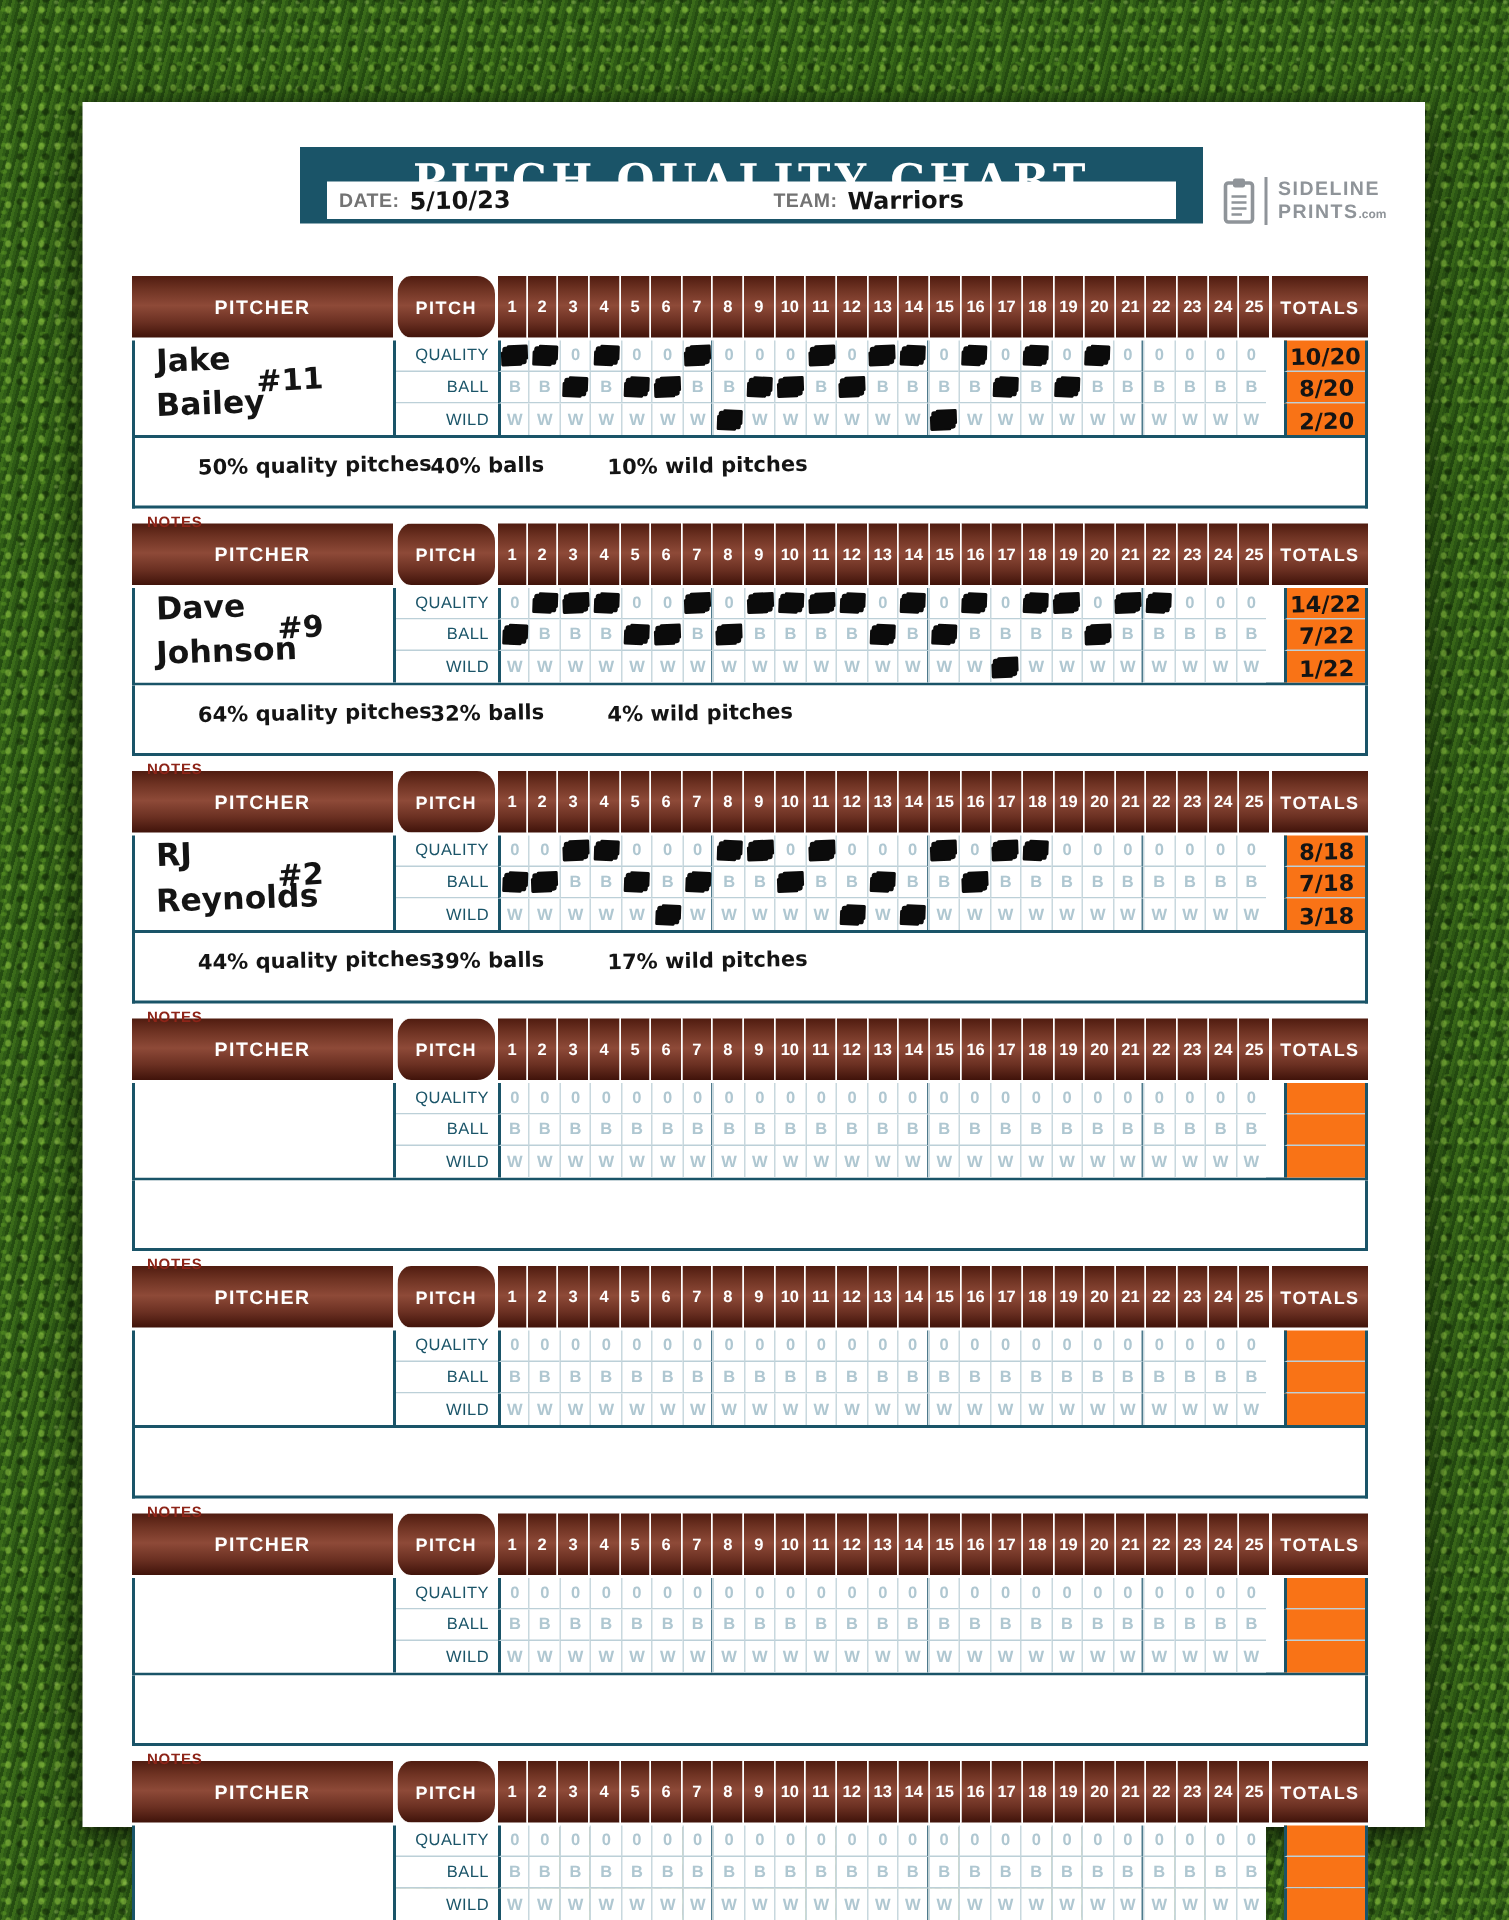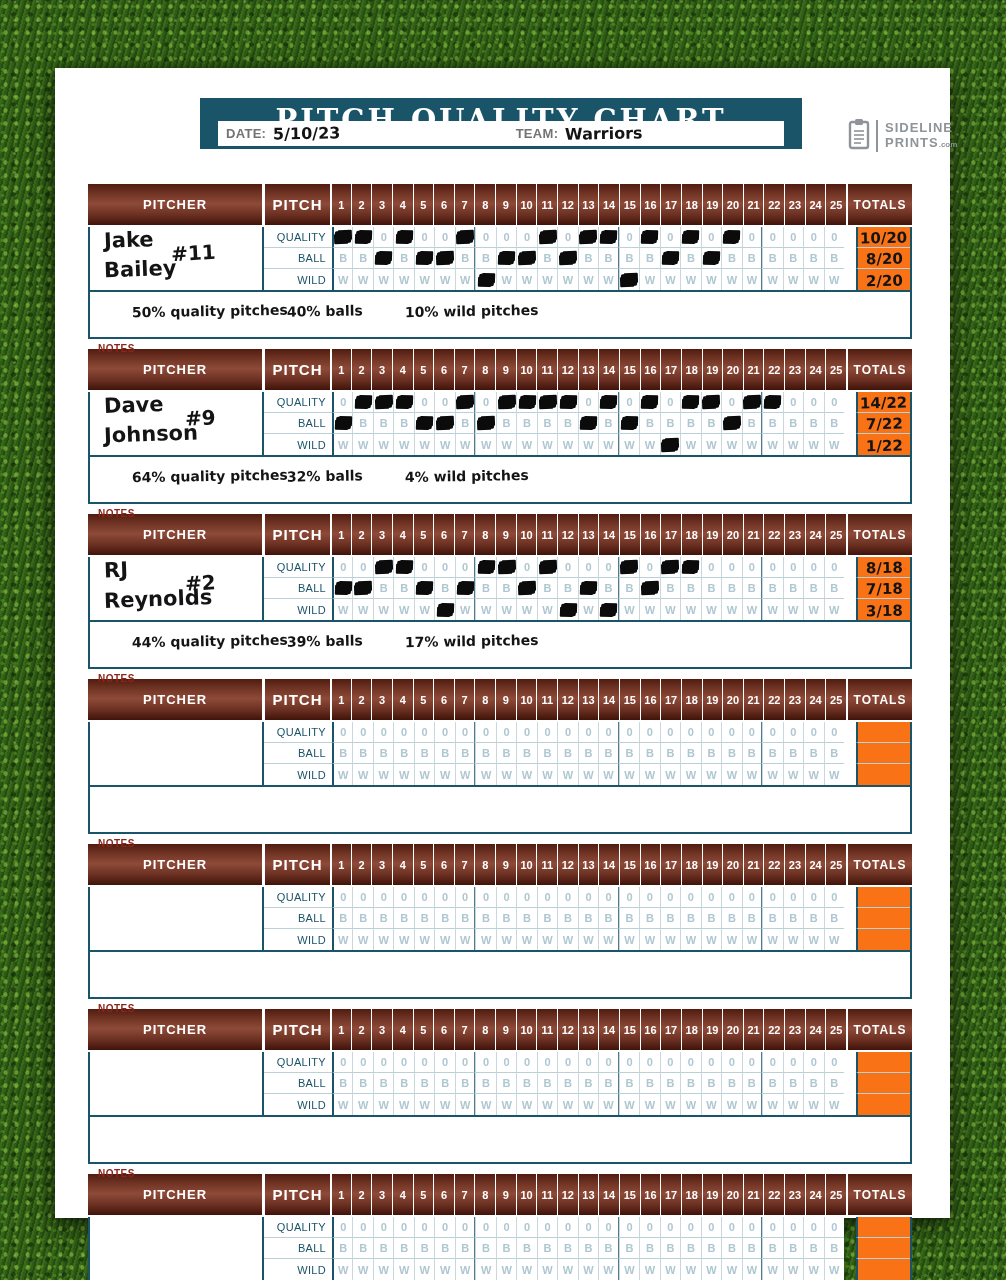--- a/index.html
+++ b/index.html
@@ -35,36 +35,36 @@
   .banner-strip {
     position:absolute; left:18px; right:18px; bottom:3px; height:25px;
     background:#fff; display:flex; align-items:center;
   }
   .field-label { color:#737373; font-weight:bold; font-size:13px; letter-spacing:.3px; }
   .hand { font-family:"DejaVu Sans", sans-serif; font-weight:600; color:#141414; }
   .strip-val { font-size:16px; margin-left:7px; transform:rotate(-1deg); }
   .strip-date { margin-left:8px; display:flex; align-items:center; }
   .strip-team { margin-left:175px; display:flex; align-items:center; }
   
-  .logo { position:absolute; left:793px; top:50px; display:flex; align-items:center; color:#8f9499; }
+  .logo { position:absolute; left:760px; top:50px; display:flex; align-items:flex-start; color:#8f9499; }
   .logo-bar { width:2px; height:32px; background:#8f9499; margin:0 7px 0 6px; }
   .logo-text { font-size:13px; font-weight:bold; letter-spacing:1px; line-height:15px; }
   .logo-suffix { font-size:8px; letter-spacing:0; }
   
   .blocks { position:absolute; left:33px; top:116px; width:824px; }
   .block { margin-bottom:10px; }
   .ghead, .gbody { display:grid; grid-template-columns:174px 68px repeat(25,1fr) 66px; }
   .ghead { height:41px; margin-bottom:2px;text-align:right; }
   .hdr {
     background:linear-gradient(180deg,#501c10 0%, #6f3323 22%, #8e4a38 48%, #6b3022 75%, #40130a 100%);
     color:#fff; font-weight:bold; display:flex; align-items:center; justify-content:center;
     font-size:13px; letter-spacing:1px;
   }
   .hdr.hn { font-size:11px; letter-spacing:0; border-left:1px solid #fff; }
-  .hdr.hpi { border-left:3px solid #fff; font-size:15px; }
+  .hdr.hpi { border-left:3px solid #fff; font-size:12px;border-radius:12px; }
   .hdr.ht { border-left:2px solid #fff; font-size:12px; }
   .hn.first { border-left:2px solid #fff; }
   .gbody { grid-auto-rows:21px; border:2px solid #1a5468; border-top:none; }
   .namecell { grid-column:1; grid-row:1 / span 3; position:relative; background:#fff; border-right:2px solid #1a5468; }
   .nline { position:absolute; font-size:21px; transform:rotate(-2deg); white-space:nowrap; }
   .n1 { left:14px; top:1px; }
   .n2 { left:14px; top:30px; }
   .pnum { position:absolute; right:46px; top:14px; font-size:20px; transform:rotate(-3deg); }
   .rlabel {
     color:#1a5468; font-weight:normal; font-size:11px; letter-spacing:.3px;

